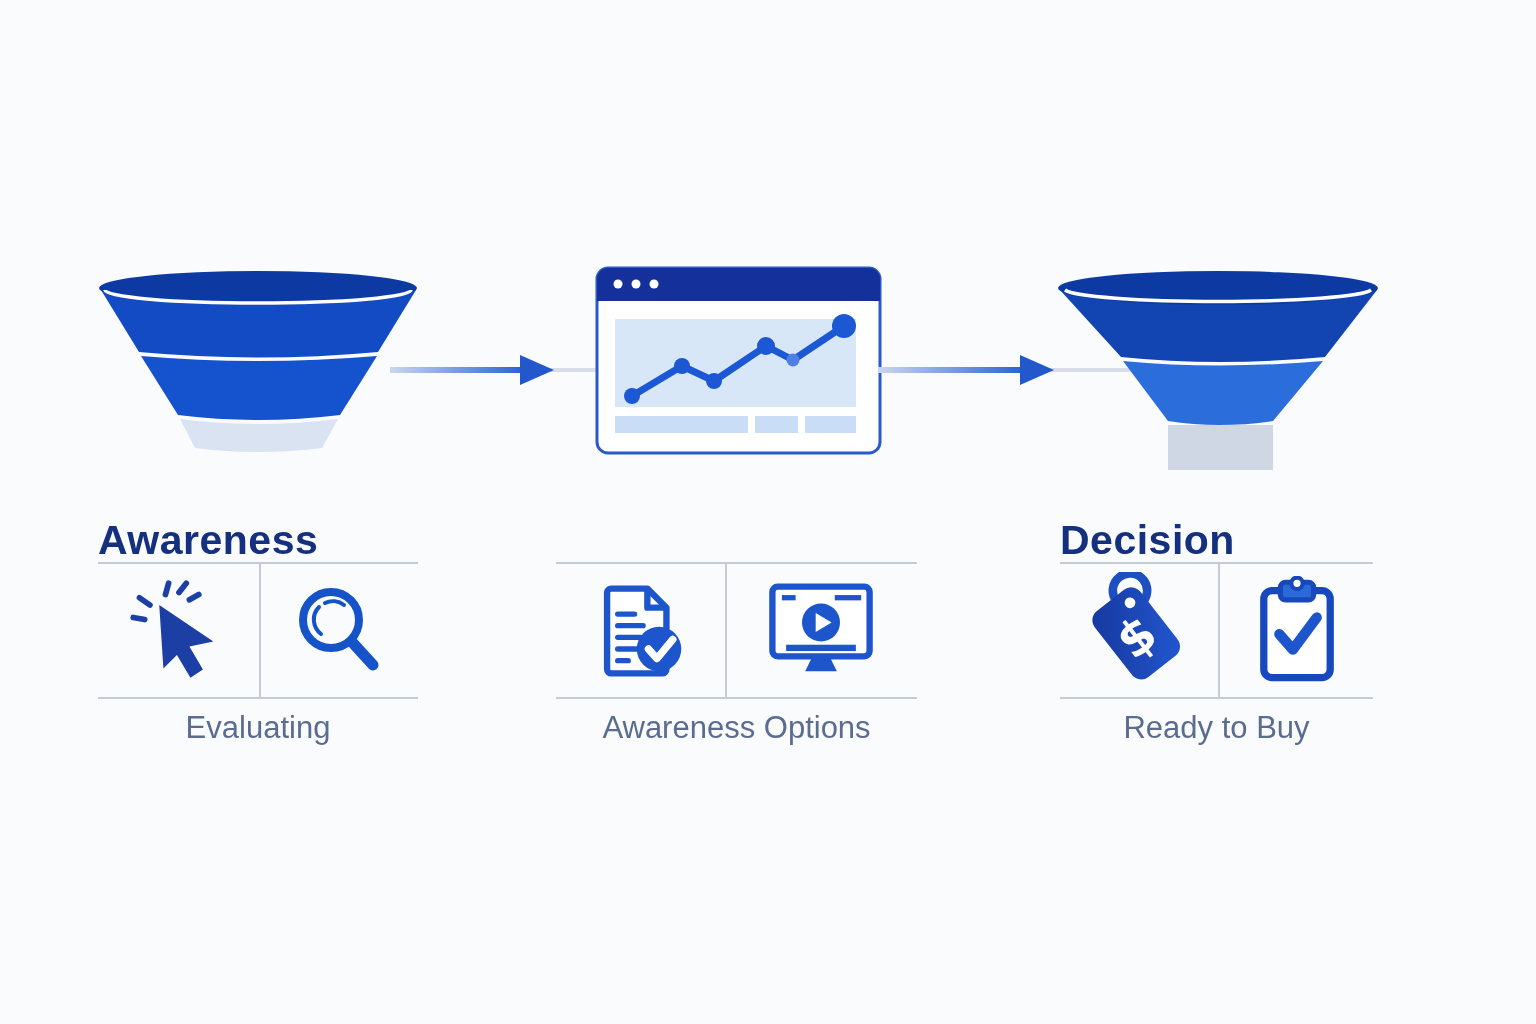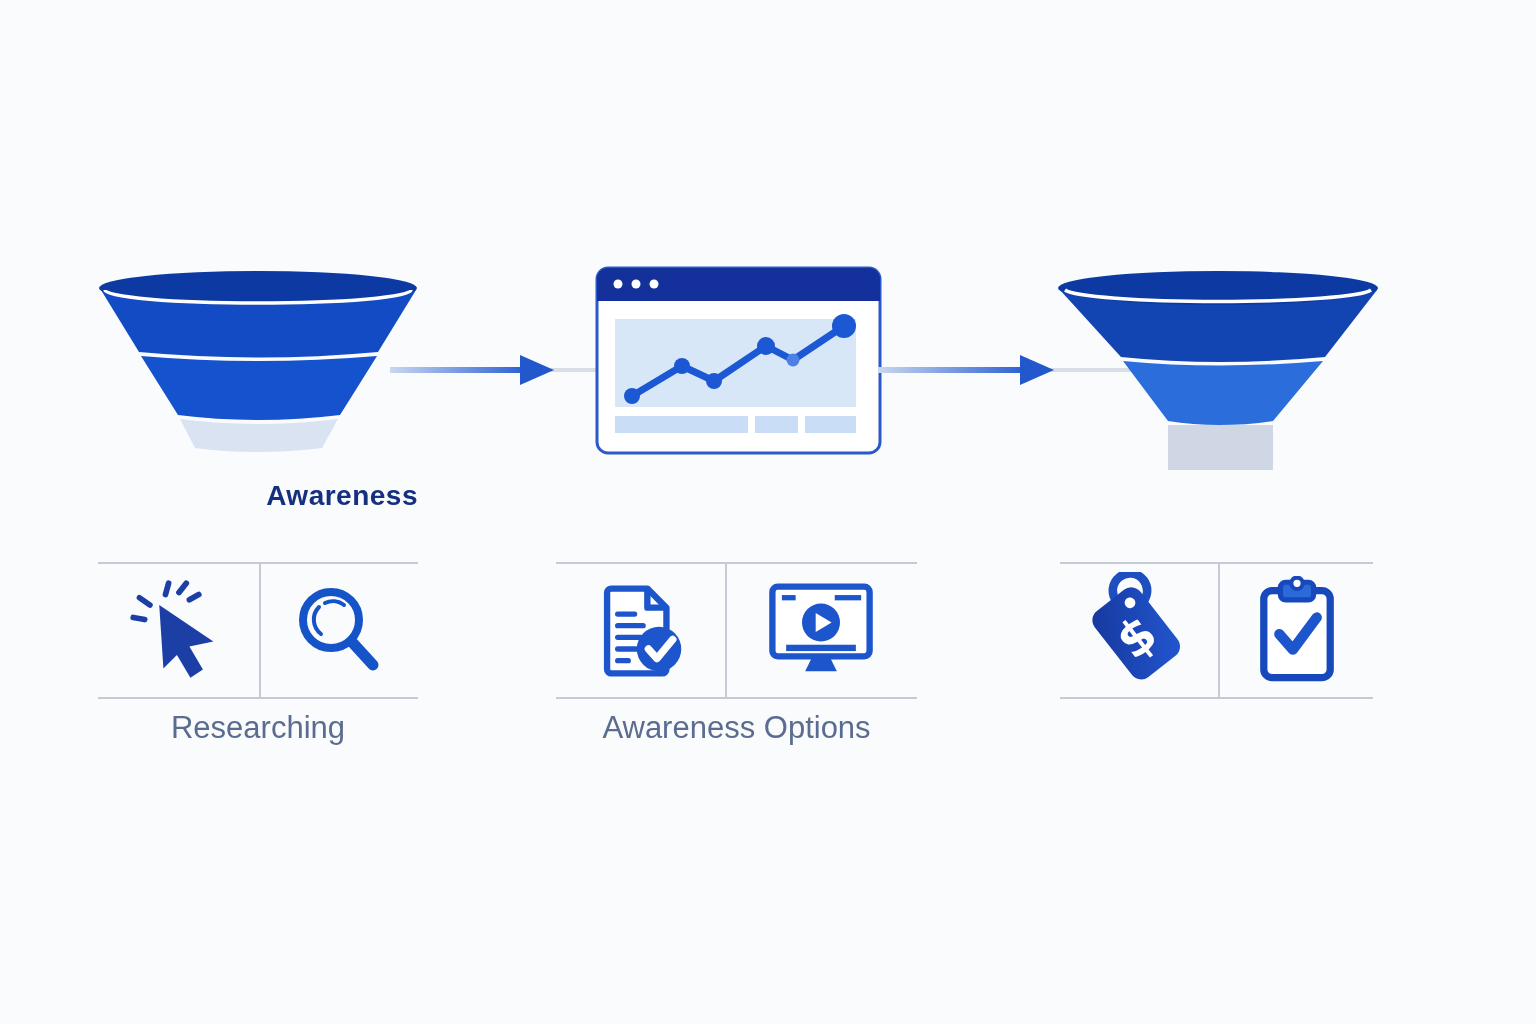--- a/index.html
+++ b/index.html
@@ -5,23 +5,23 @@
   html,body{margin:0;padding:0;}
   body{
     width:1536px;height:1024px;
     background:#fafbfd;
     font-family:"Liberation Sans","DejaVu Sans",sans-serif;
     position:relative;overflow:hidden;
   }
   .canvas{position:absolute;inset:0;width:1536px;height:1024px;}
   .abs{position:absolute;}
   .stage-title{
-    position:absolute;top:472px;height:50px;
-    font-size:28px;font-weight:700;color:#15307f;
-    text-align:right;line-height:48px;letter-spacing:.5px;
+    position:absolute;top:516px;height:50px;
+    font-size:41px;font-weight:700;color:#15307f;
+    text-align:left;line-height:48px;letter-spacing:.5px;
   }
   .icon-table{
     position:absolute;top:562px;height:133px;
     border-top:2px solid #c4cad6;border-bottom:2px solid #c4cad6;
     display:flex;
   }
   .icon-cell{
     display:flex;align-items:center;justify-content:center;
     height:100%;box-sizing:border-box;
   }
@@ -113,21 +113,21 @@
     <div class="icon-cell" style="width:155px">
       <svg width="100" height="100" viewBox="0 0 100 100">
         <circle cx="42" cy="39" r="28" fill="none" stroke="#1553c8" stroke-width="8"></circle>
         <path d="M32,53 A18,18 0 0 1 30,26" fill="none" stroke="#1553c8" stroke-width="4" stroke-linecap="round"></path>
         <path d="M36,22 A18,18 0 0 1 55,24" fill="none" stroke="#1553c8" stroke-width="4" stroke-linecap="round"></path>
         <line x1="63" y1="61" x2="84" y2="84" stroke="#1553c8" stroke-width="11" stroke-linecap="round"></line>
       </svg>
     </div>
   </div>
 
-  <div class="stage-caption" style="left:98px;width:320px">Researching</div>
+  <div class="stage-caption" style="left:98px;width:320px">Evaluating</div>
 
 
   <div class="icon-table" style="left:556px;width:361px">
     <div class="icon-cell first" style="width:171px">
       <svg width="106" height="106" viewBox="0 0 100 100">
         <path d="M22,10 h34 l18,18 v58 a4,4 0 0 1 -4,4 H22 a4,4 0 0 1 -4,-4 V14 a4,4 0 0 1 4,-4 Z" fill="#ffffff" stroke="#1d56cc" stroke-width="6" stroke-linejoin="round"></path>
         <path d="M56,10 v18 h18" fill="none" stroke="#1d56cc" stroke-width="6" stroke-linejoin="round"></path>
         <g stroke="#1d56cc" stroke-width="5" stroke-linecap="round">
           <line x1="28" y1="34" x2="44" y2="34"></line>
           <line x1="28" y1="45" x2="52" y2="45"></line>
@@ -147,20 +147,21 @@
         <circle cx="53" cy="42" r="18" fill="#1d56cc"></circle>
         <path d="M48,33 L63,42 L48,51 Z" fill="#ffffff"></path>
         <rect x="20" y="63" width="66" height="6" fill="#1d56cc"></rect>
         <path d="M45,74 L61,74 L68,88 L38,88 Z" fill="#1d56cc"></path>
       </svg>
     </div>
   </div>
 
   <div class="stage-caption" style="left:556px;width:361px">Awareness Options</div>
 
+  <div class="stage-title" style="left:1060px;width:313px">Decision</div>
 
   <div class="icon-table" style="left:1060px;width:313px">
     <div class="icon-cell first" style="width:160px">
       <svg width="118" height="118" viewBox="0 0 110 110">
         <defs>
           <linearGradient id="tagGrad" x1="0" y1="0" x2="1" y2="1">
             <stop offset="0" stop-color="#16389e"></stop>
               <stop offset="1" stop-color="#2257d0"></stop>
           </linearGradient>
         </defs>
@@ -175,14 +176,15 @@
     <div class="icon-cell" style="width:153px">
       <svg width="104" height="110" viewBox="0 0 100 106">
         <rect x="18" y="14" width="64" height="84" rx="8" fill="#ffffff" stroke="#1748bc" stroke-width="7"></rect>
         <rect x="34" y="6" width="32" height="17" rx="5" fill="#2b6ad8" stroke="#1748bc" stroke-width="5"></rect>
         <circle cx="50" cy="7" r="5.5" fill="#ffffff" stroke="#1748bc" stroke-width="4"></circle>
         <path d="M33,56 L46,71 L69,40" fill="none" stroke="#1d56cc" stroke-width="10" stroke-linecap="round" stroke-linejoin="round"></path>
       </svg>
     </div>
   </div>
 
+  <div class="stage-caption" style="left:1060px;width:313px">Ready to Buy</div>
 
 </div>
 
 </body></html>

